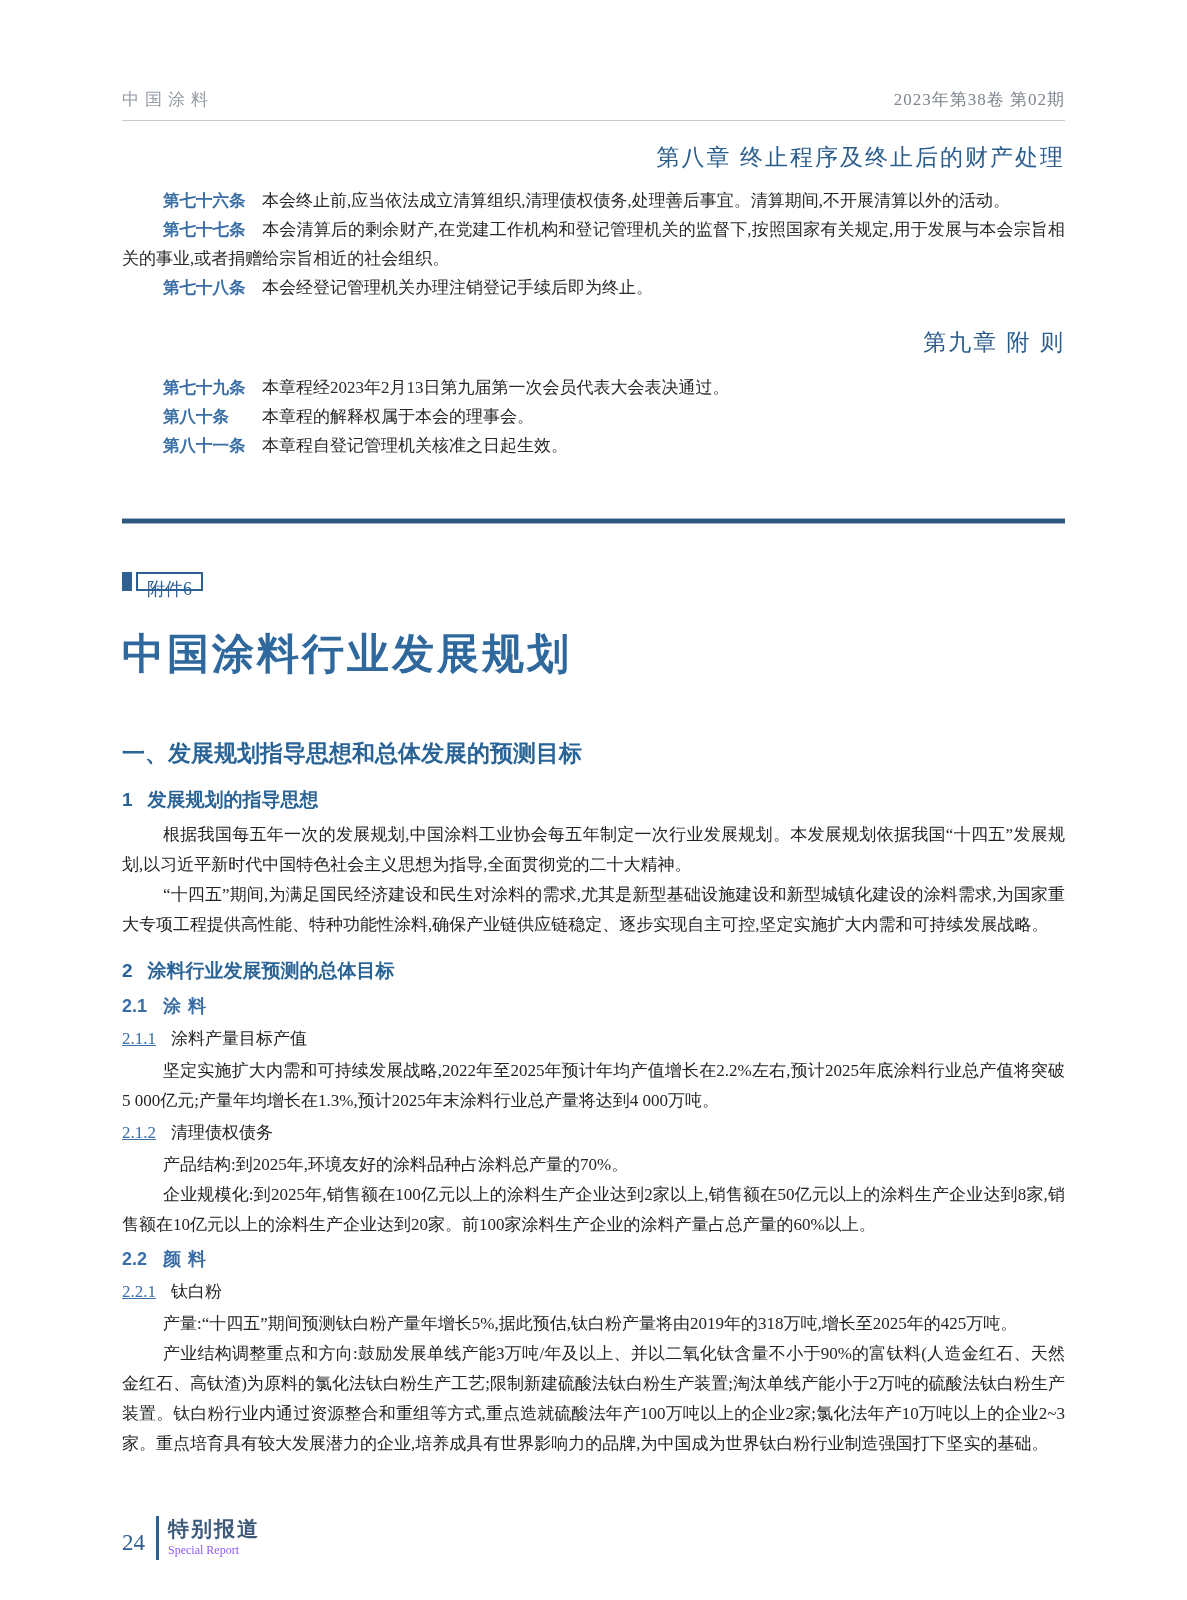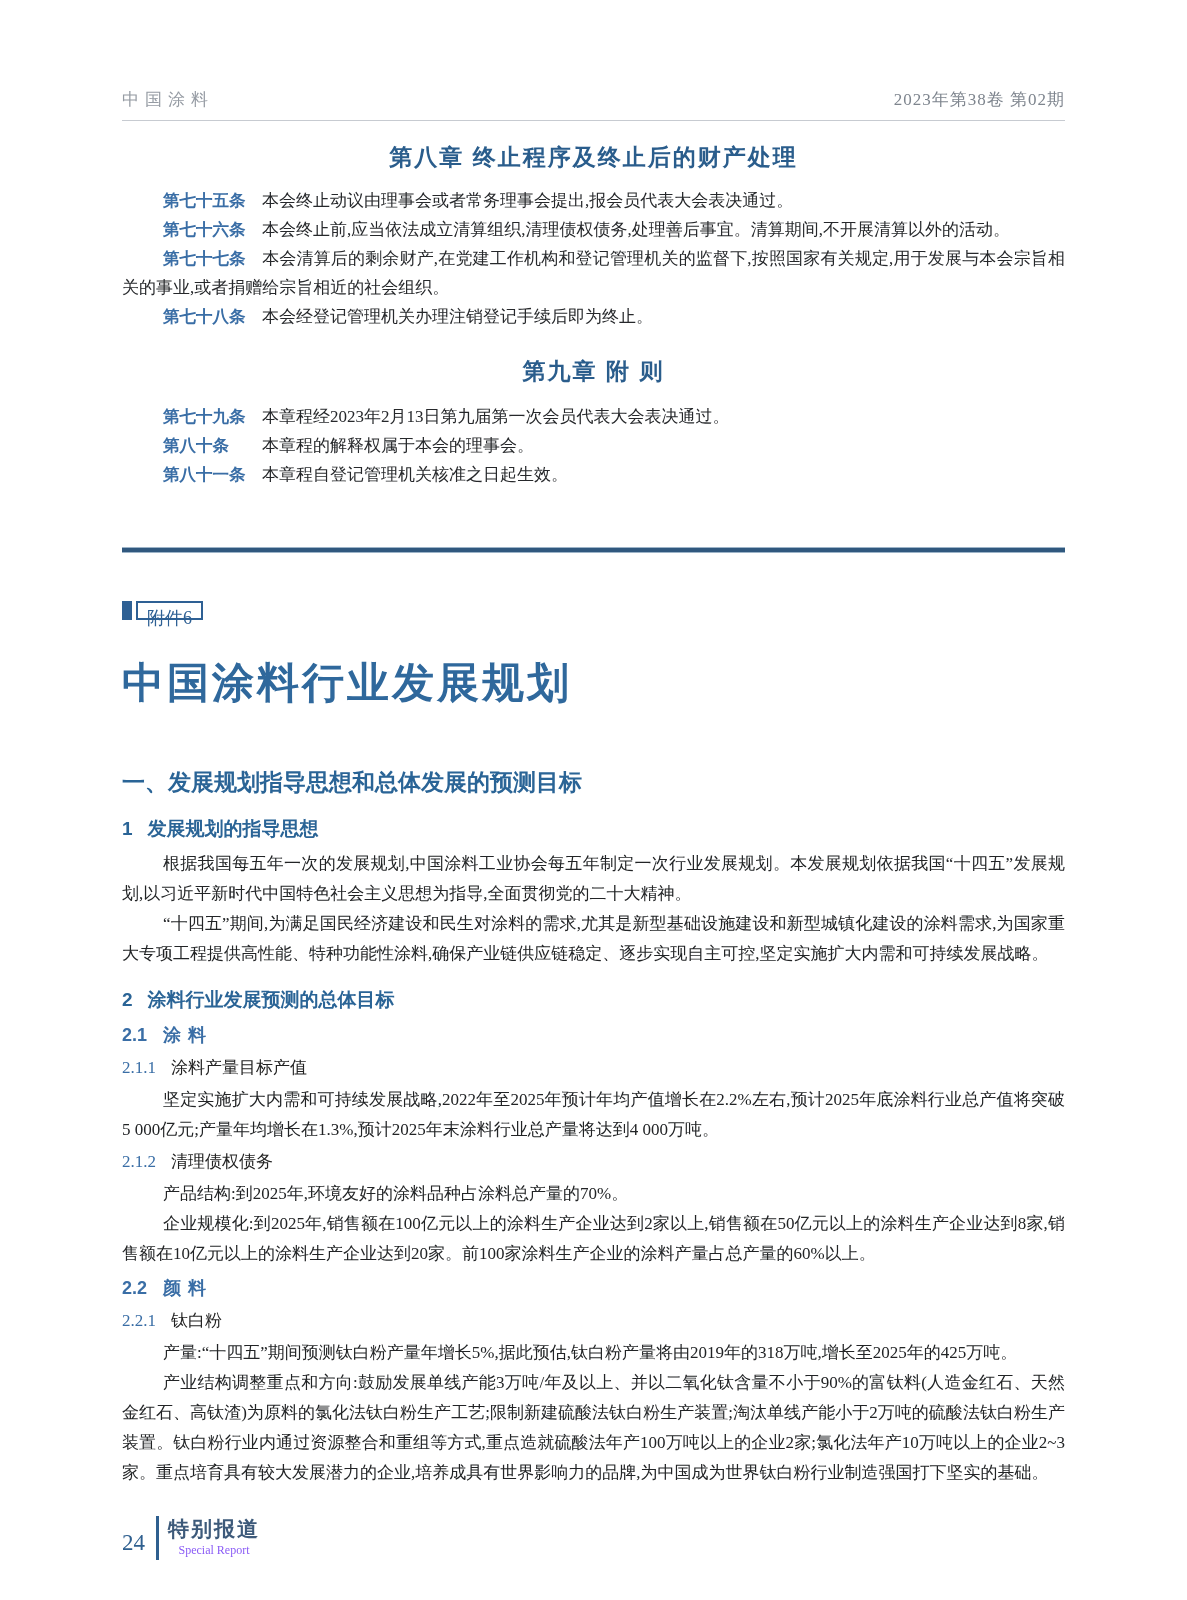--- a/index.html
+++ b/index.html
@@ -30,23 +30,23 @@
     letter-spacing: 6px;
   }
   .runhead .issue {
     color: #7e858e;
     font-size: 17px;
     letter-spacing: 1px;
   }
 
   
   .chap-title {
-    text-align: center;
-    font-family: "Liberation Sans", "DejaVu Sans", sans-serif;
-    font-weight: bold;
+    text-align: right;
+    font-family: "Liberation Sans", "DejaVu Sans", sans-serif;
+    font-weight: normal;
     color: #2a5d8c;
     font-size: 23px;
     line-height: 32px;
     letter-spacing: 2px;
     margin-top: 20px;
     margin-bottom: 13px;
   }
   .chap-title.second { margin-top: 24px; margin-bottom: 15px; }
 
   
@@ -137,40 +137,39 @@
     line-height: 30px;
     letter-spacing: 1px;
   }
   .h3 .num { margin-right: 16px; letter-spacing: 0; }
   .h4 {
     margin-top: 2px;
     margin-bottom: 2px;
     font-size: 17px;
     line-height: 30px;
   }
-  .h4 .num { color: #3a6ea6; margin-right: 15px; }
+  .h4 .num { color: #3a6ea6; margin-right: 15px; text-decoration: underline; }
   .h4 .t { color: #222; }
 
   
   .para {
     font-size: 17px;
     line-height: 30px;
     text-align: justify;
     text-indent: 41px;
     color: #222426;
   }
 
   
   .footer {
     position: absolute;
     left: 122px;
     bottom: 48px;
     display: flex;
     align-items: center;
-    text-align: center;
   }
   .footer .pageno {
     font-size: 23px;
     color: #2e5f8f;
     margin-right: 11px;
     align-self: flex-end;
     line-height: 34px;
   }
   .footer .fbar {
     width: 3px;
@@ -199,21 +198,20 @@
 
   
   <div class="runhead">
     <span class="journal">中国涂料</span>
     <span class="issue">2023年第38卷  第02期</span>
   </div>
 
   
   <div class="chap-title">第八章  终止程序及终止后的财产处理</div>
 
-  <p class="article"><span class="alabel">第七十五条</span><span>本会终止动议由理事会或者常务理事会提出,报会员代表大会表决通过。</span></p>
   <p class="article"><span class="alabel">第七十六条</span><span>本会终止前,应当依法成立清算组织,清理债权债务,处理善后事宜。清算期间,不开展清算以外的活动。</span></p>
   <p class="article"><span class="alabel">第七十七条</span><span>本会清算后的剩余财产,在党建工作机构和登记管理机关的监督下,按照国家有关规定,用于发展与本会宗旨相关的事业,或者捐赠给宗旨相近的社会组织。</span></p>
   <p class="article"><span class="alabel">第七十八条</span><span>本会经登记管理机关办理注销登记手续后即为终止。</span></p>
 
   
   <div class="chap-title second">第九章  附  则</div>
 
   <p class="article"><span class="alabel">第七十九条</span><span>本章程经2023年2月13日第九届第一次会员代表大会表决通过。</span></p>
   <p class="article"><span class="alabel">第八十条</span><span>本章程的解释权属于本会的理事会。</span></p>
   <p class="article"><span class="alabel">第八十一条</span><span>本章程自登记管理机关核准之日起生效。</span></p>

